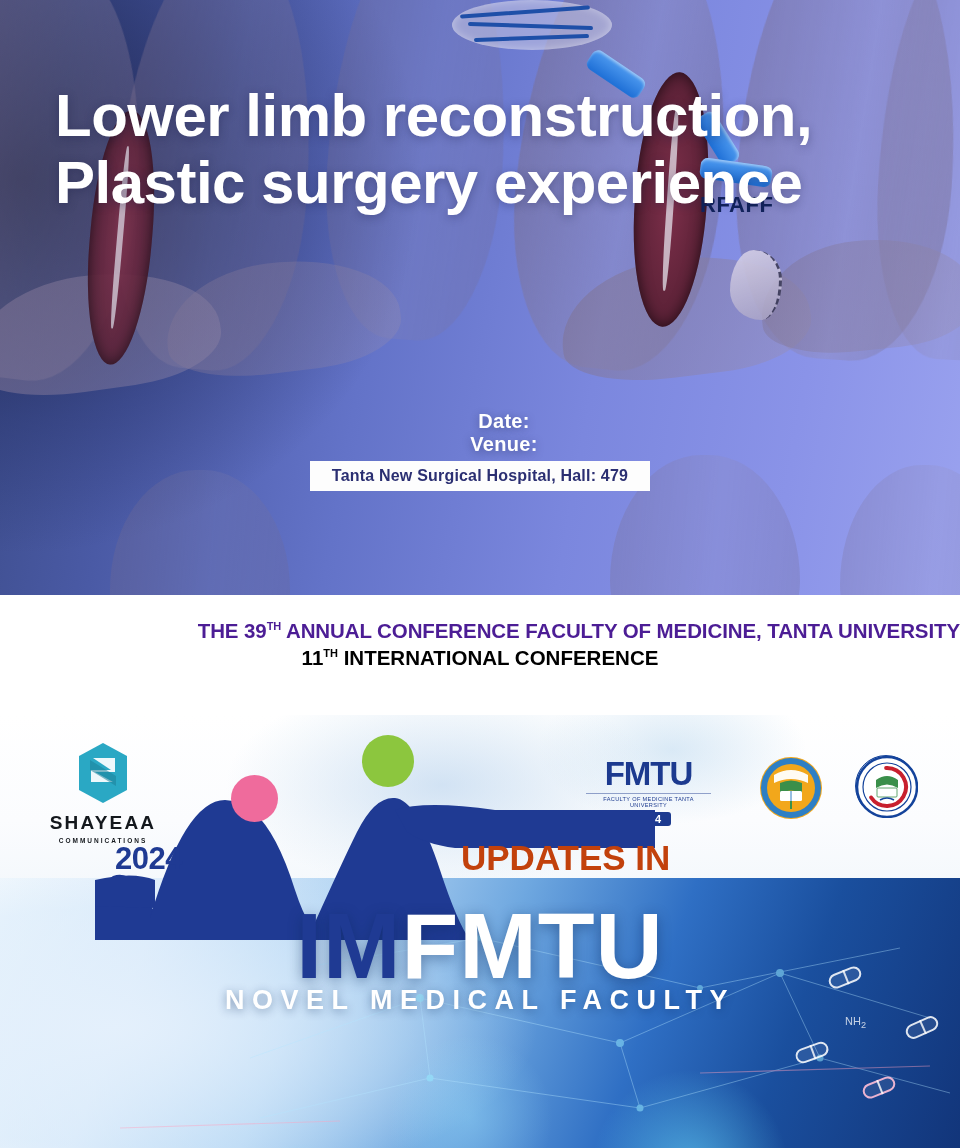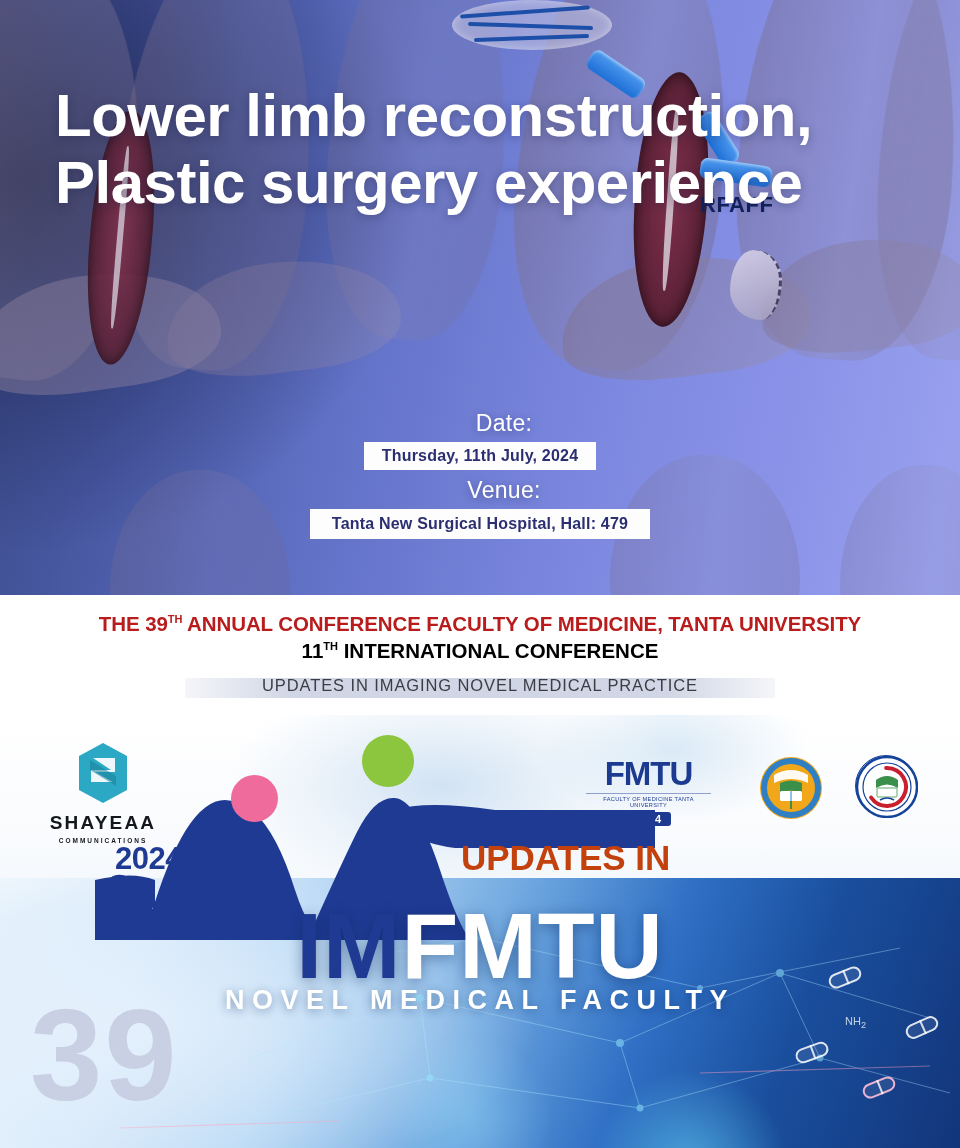--- a/index.html
+++ b/index.html
@@ -89,38 +89,38 @@
   .hero-title {
     position:absolute; left:55px; top:62px; width:830px;
     font-size:60px; line-height:1.12; font-weight:bold; color:#ffffff;
     letter-spacing:-0.5px;
     text-shadow:0 2px 10px rgba(25,30,70,.35);
     margin-top:20px;
   }
 
   .meta { position:absolute; left:0; top:410px; width:960px; text-align:center; }
   .meta-label {
-    font-size:23px; font-weight:normal; color:#ffffff;
+    font-size:20px; font-weight:bold; color:#ffffff;
     text-shadow:0 2px 8px rgba(25,30,70,.4); letter-spacing:.3px;padding-left:48px;
   }
   .meta-box {
     display:inline-block; background:#fdfdfd; color:#2b2f72;
     font-size:16px; font-weight:bold; padding:5px 18px;
     margin:5px 0 7px; letter-spacing:.2px; white-space:nowrap;
   }
   .meta-box.venue { padding:6px 22px; font-size:16px; }
 
   
   .band {
     position:absolute; left:0; top:595px; width:960px; height:120px;
     background:#ffffff; text-align:center;
   }
   .conf-line {
-    font-size:20.5px; font-weight:bold; color:#b91c1c;
-    letter-spacing:-0.1px; line-height:1.33; padding-top:15px;
+    font-size:20.5px; font-weight:bold; color:#4c1d95;
+    letter-spacing:-0.1px; line-height:1.33; padding-top:22px;text-align:right;
   }
   .conf-line2 { font-size:20.5px; font-weight:bold; color:#000000; line-height:1.33; }
   sup.ord { font-size:11px; vertical-align:super; font-weight:bold; }
   .subtitle-wrap { position:relative; margin-top:11px; height:28px; }
   .subtitle-bar {
     position:absolute; left:185px; top:2px; width:590px; height:20px;
     background:linear-gradient(90deg, rgba(215,219,232,.25), rgba(206,212,228,.95) 18%, rgba(206,212,228,.95) 82%, rgba(215,219,232,.25));
   }
   .subtitle {
     position:relative; font-size:16.5px; color:#3c3c44;
@@ -254,33 +254,28 @@
   <div class="tube t1"></div>
   <div class="tube t2"></div>
   <div class="tube t3"></div>
   <div class="skingraft"></div>
   <div class="rfaff-label">RFAFF</div>
 
   <div class="hero-title">Lower limb reconstruction, Plastic surgery experience</div>
 
   <div class="meta">
     <div class="meta-label">Date:</div>
-    <div class="meta-box">Thursday, 11th July, 2024</div>
     <div class="meta-label">Venue:</div>
     <div class="meta-box venue">Tanta New Surgical Hospital, Hall: 479</div>
   </div>
 </div>
 
 <div class="band">
   <div class="conf-line"><span>THE 39</span><sup class="ord">TH</sup><span> ANNUAL CONFERENCE FACULTY OF MEDICINE, TANTA UNIVERSITY</span></div>
   <div class="conf-line2"><span>11</span><sup class="ord">TH</sup><span> INTERNATIONAL CONFERENCE</span></div>
-  <div class="subtitle-wrap">
-    <div class="subtitle-bar"></div>
-    <div class="subtitle">UPDATES IN IMAGING NOVEL MEDICAL PRACTICE</div>
-  </div>
 </div>
 
 <div class="brand">
   <div class="brand-bg-top"></div>
   <div class="brand-bg-bot"></div>
 
   <svg class="node-net" viewBox="0 0 960 270">
     <g stroke="rgba(180,230,255,.7)" stroke-width="1" fill="none">
       <path d="M250 180 L420 120 L620 165 L780 95 L930 140"></path>
       <path d="M260 240 L430 200 L640 230 L820 180 L950 215"></path>
@@ -302,21 +297,20 @@
         <path d="M120 250 L340 243"></path>
     </g>
   </svg>
 
   <div class="pill p1"></div>
   <div class="pill p2"></div>
   <div class="pill p3"></div>
   <div class="pill p4"></div>
   <div class="nh2"><span>NH</span><sub>2</sub></div>
 
-  <div class="watermark39">39</div>
 </div>
 
 <div class="logo-shayeaa">
   <svg class="shayeaa-mark" viewBox="0 0 52 62">
     <path d="M26 1 L50 14 L50 48 L26 61 L2 48 L2 14 Z" fill="#2aa8c4"></path>
     <path d="M38 16 L16 16 L34 28 L14 28 L14 40 L36 40 L18 30 L38 30 Z" fill="#ffffff" opacity=".92"></path>
     <path d="M13 18 L39 34 L39 44 L13 28 Z" fill="#1b7f99" opacity=".55"></path>
   </svg>
   <div class="shayeaa-name">SHAYEAA</div>
   <div class="shayeaa-sub">COMMUNICATIONS</div>

